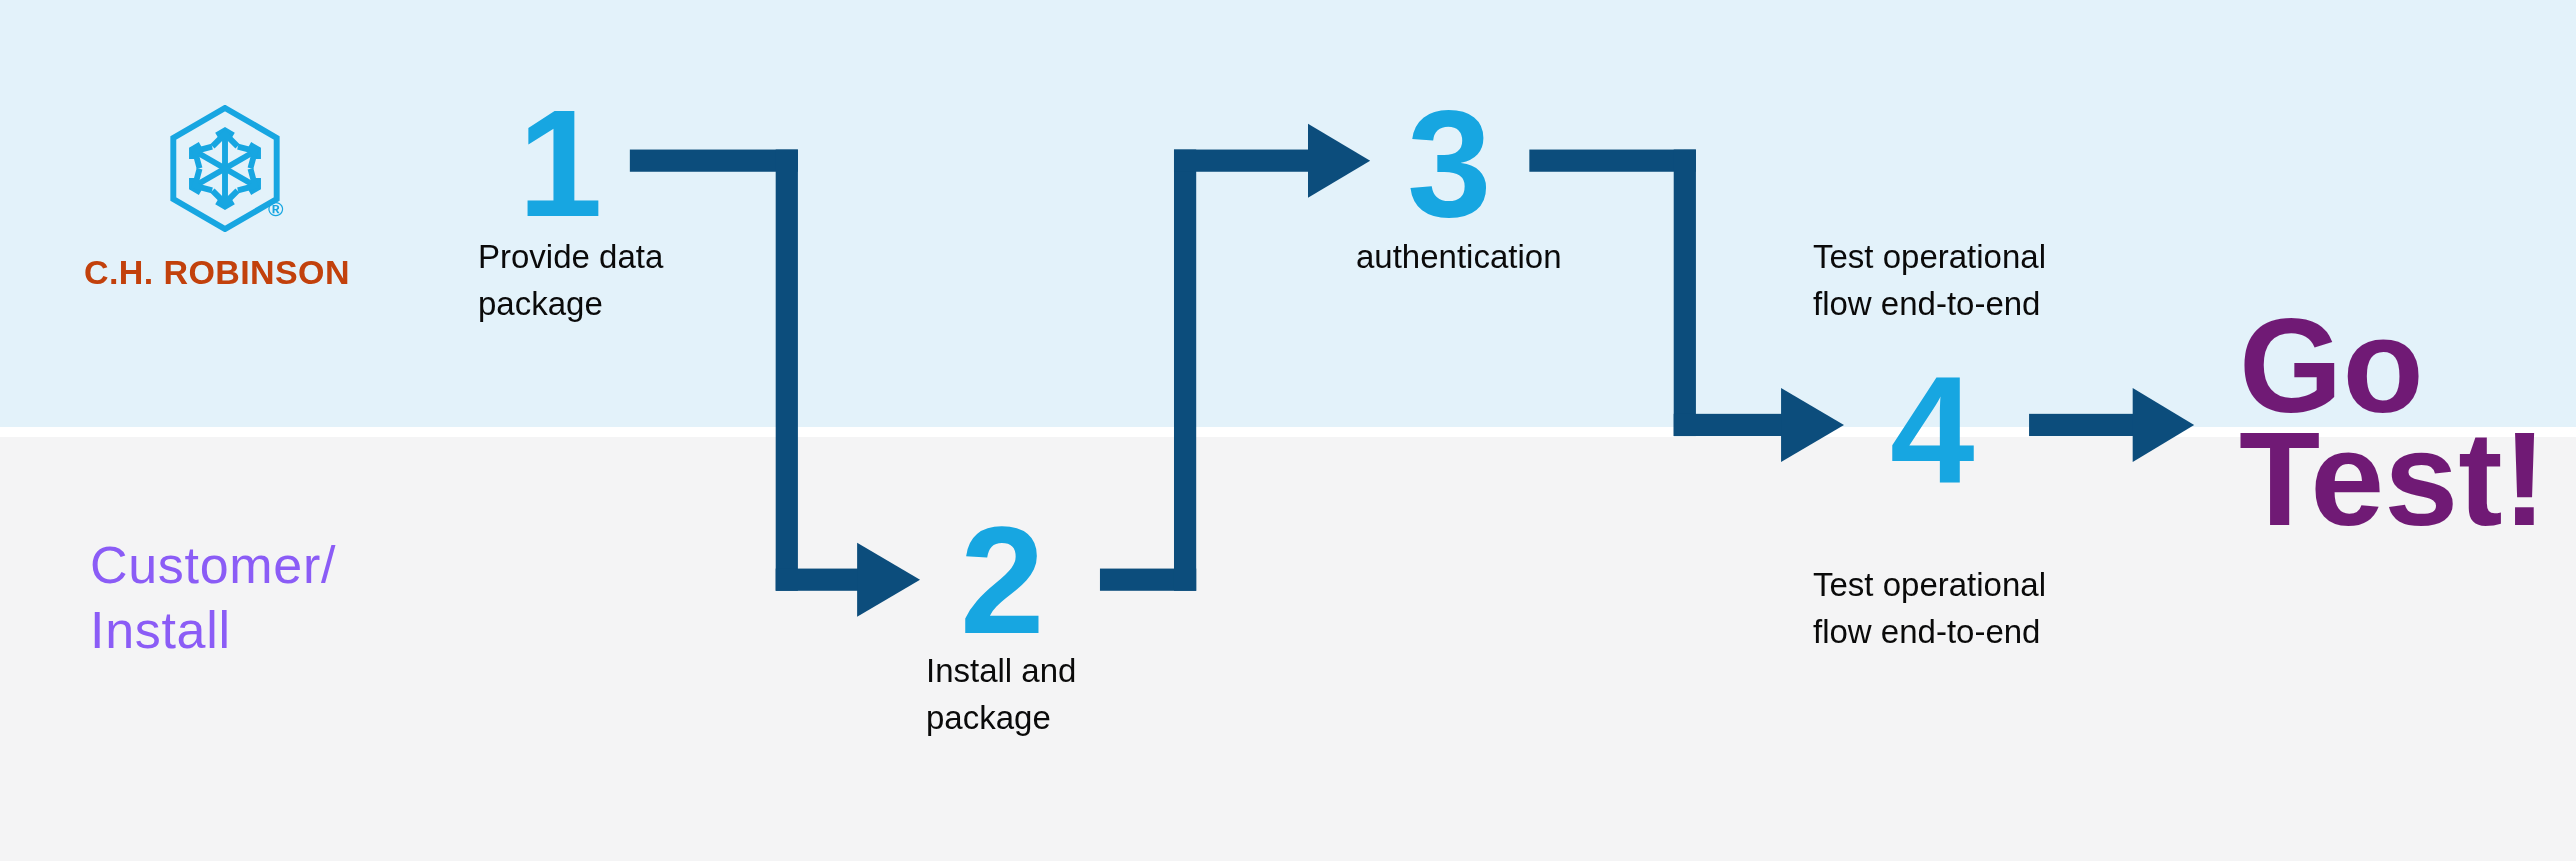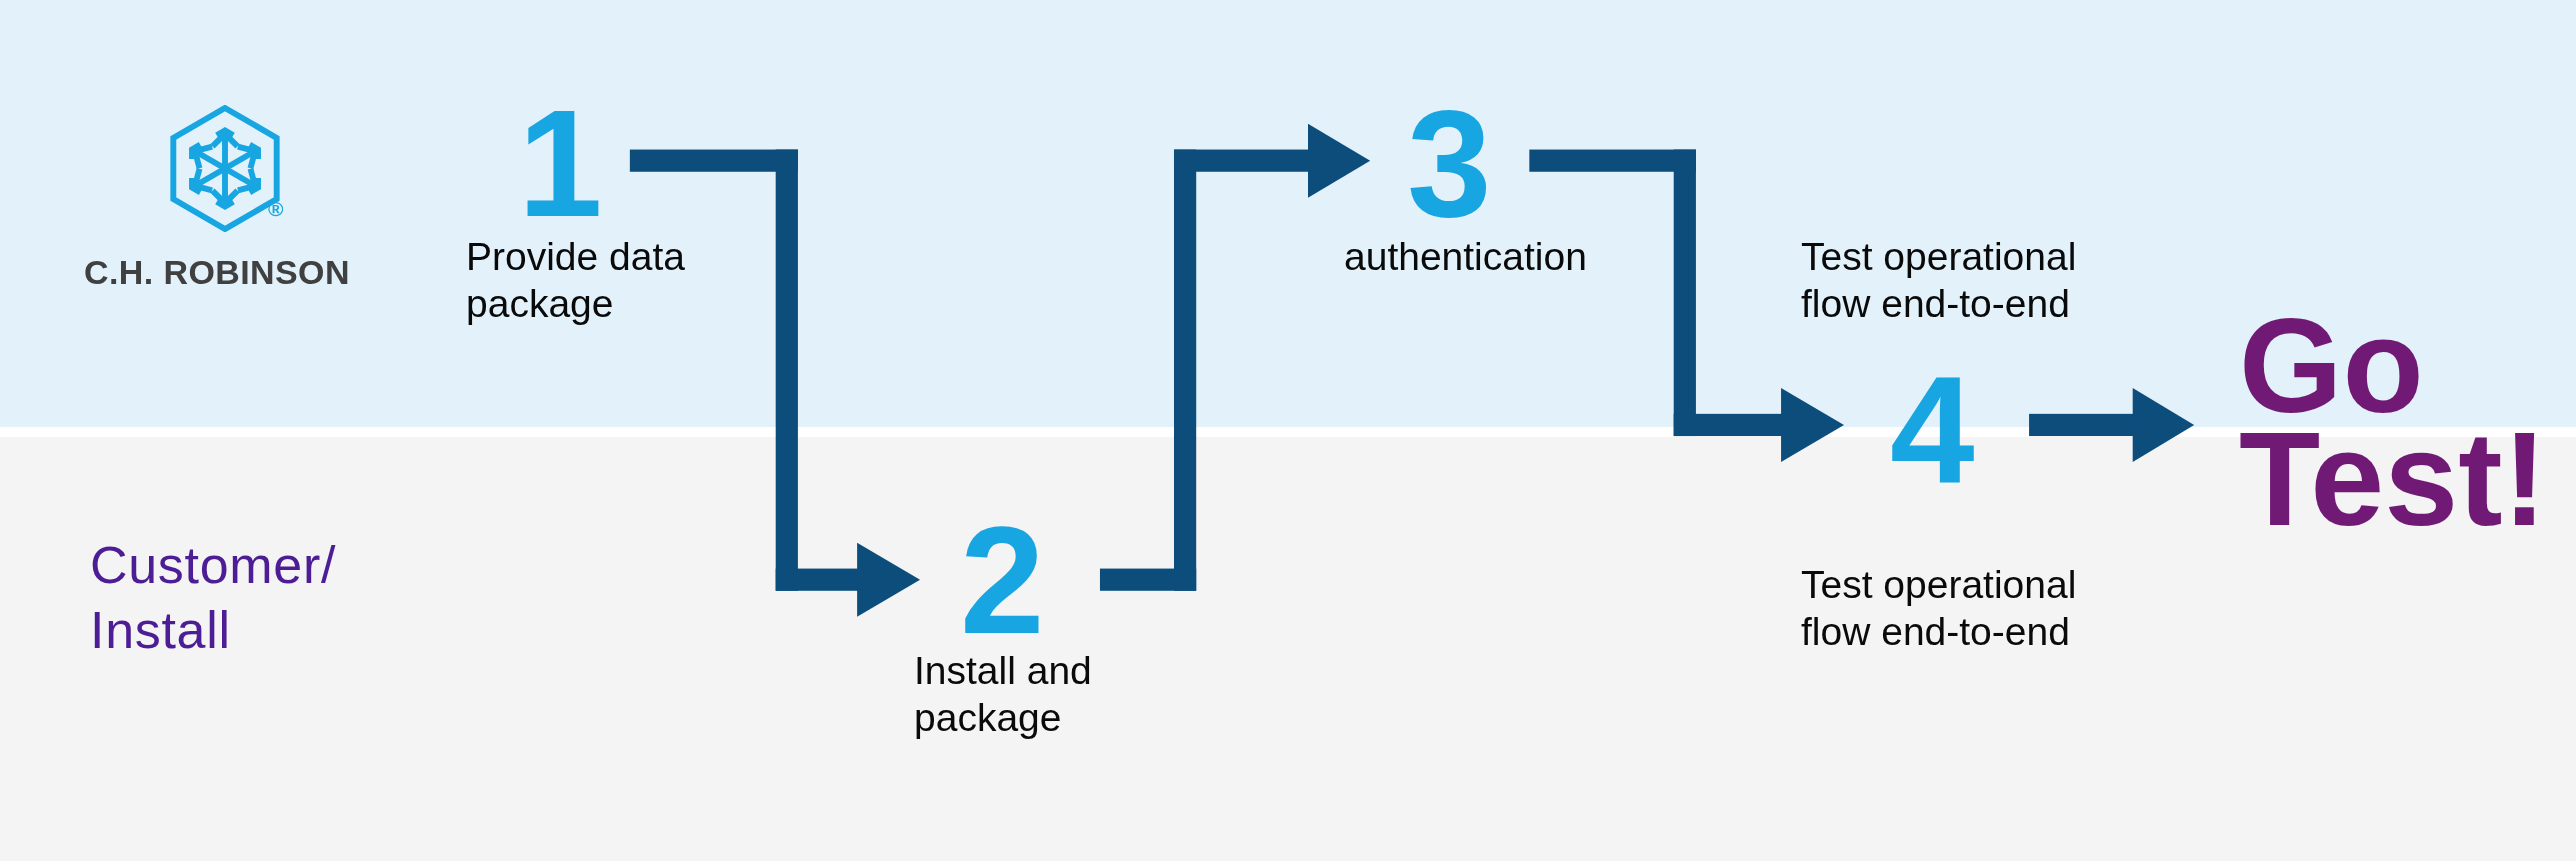--- a/index.html
+++ b/index.html
@@ -10,42 +10,42 @@
   
   .lane-top{position:absolute;left:0;top:0;width:2576px;height:427px;background:#e3f2fa;}
   .lane-sep{position:absolute;left:0;top:427px;width:2576px;height:10.4px;background:#ffffff;}
   .lane-bottom{position:absolute;left:0;top:437px;width:2576px;height:424px;background:#f4f4f5;}
 
   
   .logo{position:absolute;left:170px;top:105px;width:110px;height:127px;}
   .reg{position:absolute;left:268px;top:197px;font-size:21px;color:#17a6e1;font-weight:bold;}
   .wordmark{
     position:absolute;left:84px;top:255px;font-size:34px;line-height:34px;
-    font-weight:bold;letter-spacing:0.4px;color:#404040;white-space:nowrap;
+    font-weight:bold;letter-spacing:0.4px;color:#c2410c;white-space:nowrap;
   }
 
   
   .lane-label{
     position:absolute;left:90px;top:533px;font-size:52px;line-height:65px;
-    color:#4c1d95;letter-spacing:0.7px;
+    color:#8b5cf6;letter-spacing:0.7px;
   }
 
   
   .stepnum{
     position:absolute;font-size:152px;line-height:152px;font-weight:bold;
     color:#17a6e1;white-space:nowrap;
   }
   .num1{left:518px;top:87px;}
   .num2{left:960px;top:504px;}
   .num3{left:1407px;top:87px;}
   .num4{left:1890px;top:353px;}
 
   
   .steplabel{
-    position:absolute;font-size:39px;line-height:47px;color:#0a0a0a;white-space:nowrap;
+    position:absolute;font-size:33px;line-height:47px;color:#0a0a0a;white-space:nowrap;margin-left:12px;
   }
   .lbl1{left:466px;top:233px;}
   .lbl2{left:914px;top:647px;}
   .lbl3{left:1344px;top:233px;}
   .lbl4t{left:1801px;top:233px;}
   .lbl4b{left:1801px;top:561px;}
 
   
   .golive{
     position:absolute;left:2239px;top:310px;font-size:133px;line-height:113px;

